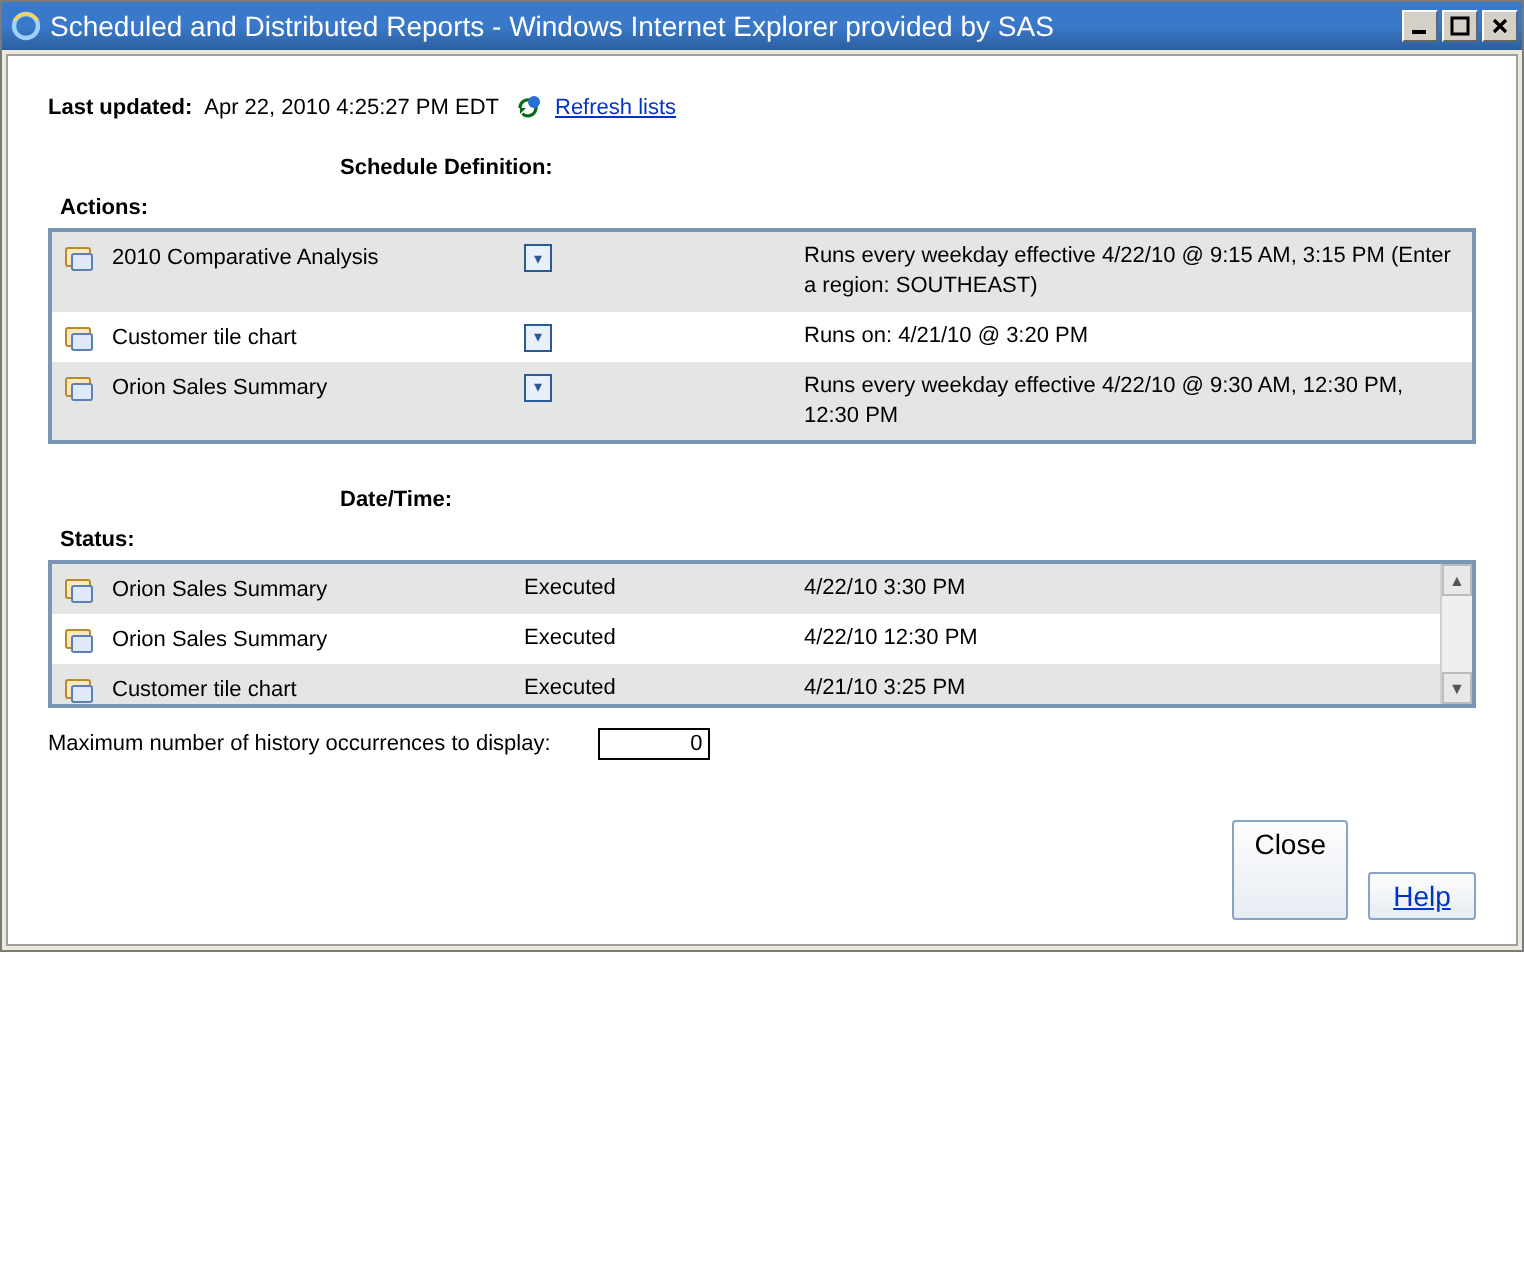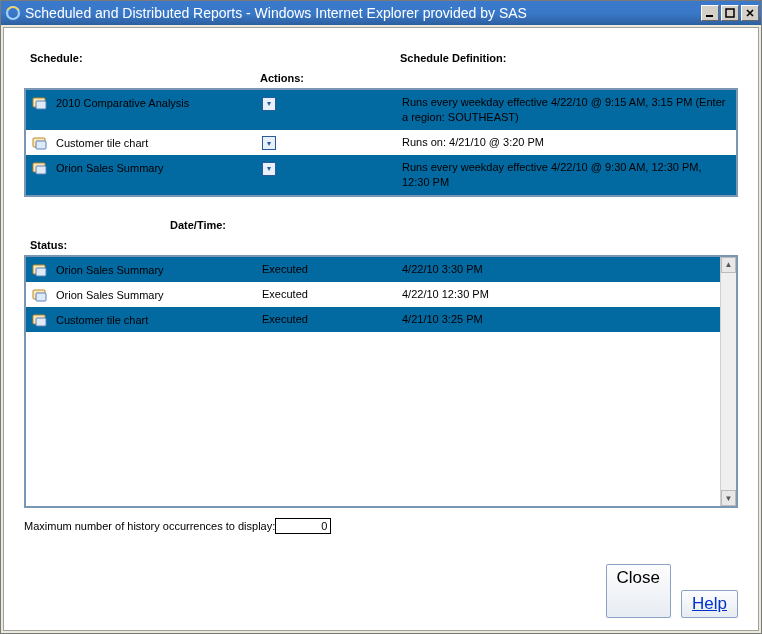--- a/index.html
+++ b/index.html
@@ -5,21 +5,21 @@
   * { box-sizing: border-box; }
   body {
     margin: 0;
     font-family: Verdana, Tahoma, sans-serif;
     font-size: 11px;
     background: #fff;
     color: #000;
   }
   .window {
     width: 762px;
-    height: 634px;
+    height: 476px;
     border: 1px solid #7a7a7a;
     background: #ece9d8;
     display: flex;
     flex-direction: column;
   }
   .titlebar {
     height: 24px;
     background: linear-gradient(to bottom, #3a79c9 0%, #3a79c9 50%, #2d5fa0 100%);
     display: flex;
     align-items: center;
@@ -87,21 +87,21 @@
     border: 2px solid #7a96b5;
     background: #fff;
     position: relative;
   }
   .schedule-panel { margin-bottom: 16px; }
   .row {
     display: flex;
     align-items: flex-start;
     padding: 5px 6px;
   }
-  .row.alt { background: #0369a1; }
+  .row.alt { background: #e5e5e5; }
   .row-icon {
     width: 18px; height: 14px;
     margin-right: 6px;
     flex-shrink: 0;
     margin-top: 1px;
   }
   .row .name { width: 206px; padding-top: 2px;}
   .row .action-cell { width: 140px; padding-top:1px;}
   .row .def-cell { flex: 1; line-height: 1.35; }
   .action-icon {
@@ -136,21 +136,21 @@
     border: 1px solid #bbb;
     display:flex;align-items:center;justify-content:center;
     font-size:8px;color:#555;
   }
   .scrollbar-fake .arrow.up { top: 0; }
   .scrollbar-fake .arrow.down { bottom: 0; }
   .max-line {
     margin-top: 10px;
     display: flex;
     align-items: center;
-    gap: 0;
+    gap: 24px;
   }
   .num-input {
     width: 56px;
     text-align: right;
     font-family: Verdana, sans-serif;
     font-size: 11px;
     padding: 1px 3px;
     border: 1px solid #000;
     background:#fff;
   }
@@ -160,21 +160,21 @@
     justify-content: flex-end;
     gap: 10px;
   }
   .btn {
     min-width: 54px;
     padding: 3px 10px;
     background: linear-gradient(to bottom,#fdfdfd,#e7ecf3);
     border: 1px solid #8aa3c4;
     border-radius: 2px;
     font-family: Verdana, sans-serif;
-    font-size: 17px;
+    font-size: 14px;
     text-align: center;
     cursor: default;
   }
   .btn.help { color: #0033cc; text-decoration: underline; margin-top: 26px; }
 </style>
 </head>
 <body>
 
 <div class="window">
   <div class="titlebar">
@@ -199,23 +199,34 @@
       <div class="win-btn">
         <svg width="10" height="10">
             <path d="M2 2 L8 8 M8 2 L2 8" stroke="#000" stroke-width="1.6"></path>
           </svg>
       </div>
     </div>
   </div>
 
   <div class="content">
 
+    <div class="topline">
+      <span class="lbl">Last updated:</span>
+      <span>Apr 22, 2010 4:25:27 PM EDT</span>
+      <span class="refresh-icon">
+        <svg width="16" height="16" viewBox="0 0 16 16">
+          <path d="M4 8a4 4 0 1 1 1.2 2.8" fill="none" stroke="#0a6a18" stroke-width="1.6"></path>
+          <path d="M4 11 L4 8 L7 8 Z" fill="#0a6a18"></path>
+          <circle cx="11" cy="5" r="3" fill="#2a6fd6"></circle>
+        </svg>
+      </span>
+      <span class="link"> Refresh lists</span>
+    </div>
 
     <div class="headers">
-      <div class="col-a">Schedule:</div>
       <div class="col-b">Actions:</div>
       <div class="col-c">Schedule Definition:</div>
     </div>
 
     <div class="panel schedule-panel">
       <div class="row alt">
         <span class="row-icon">
           <svg width="18" height="14" viewBox="0 0 18 14">
               <rect x="1" y="2" width="12" height="9" rx="1" fill="#fbe9bd" stroke="#b88a2a"></rect>
               <rect x="4" y="5" width="10" height="8" rx="1" fill="#dfeaf8" stroke="#5a80b8"></rect>

